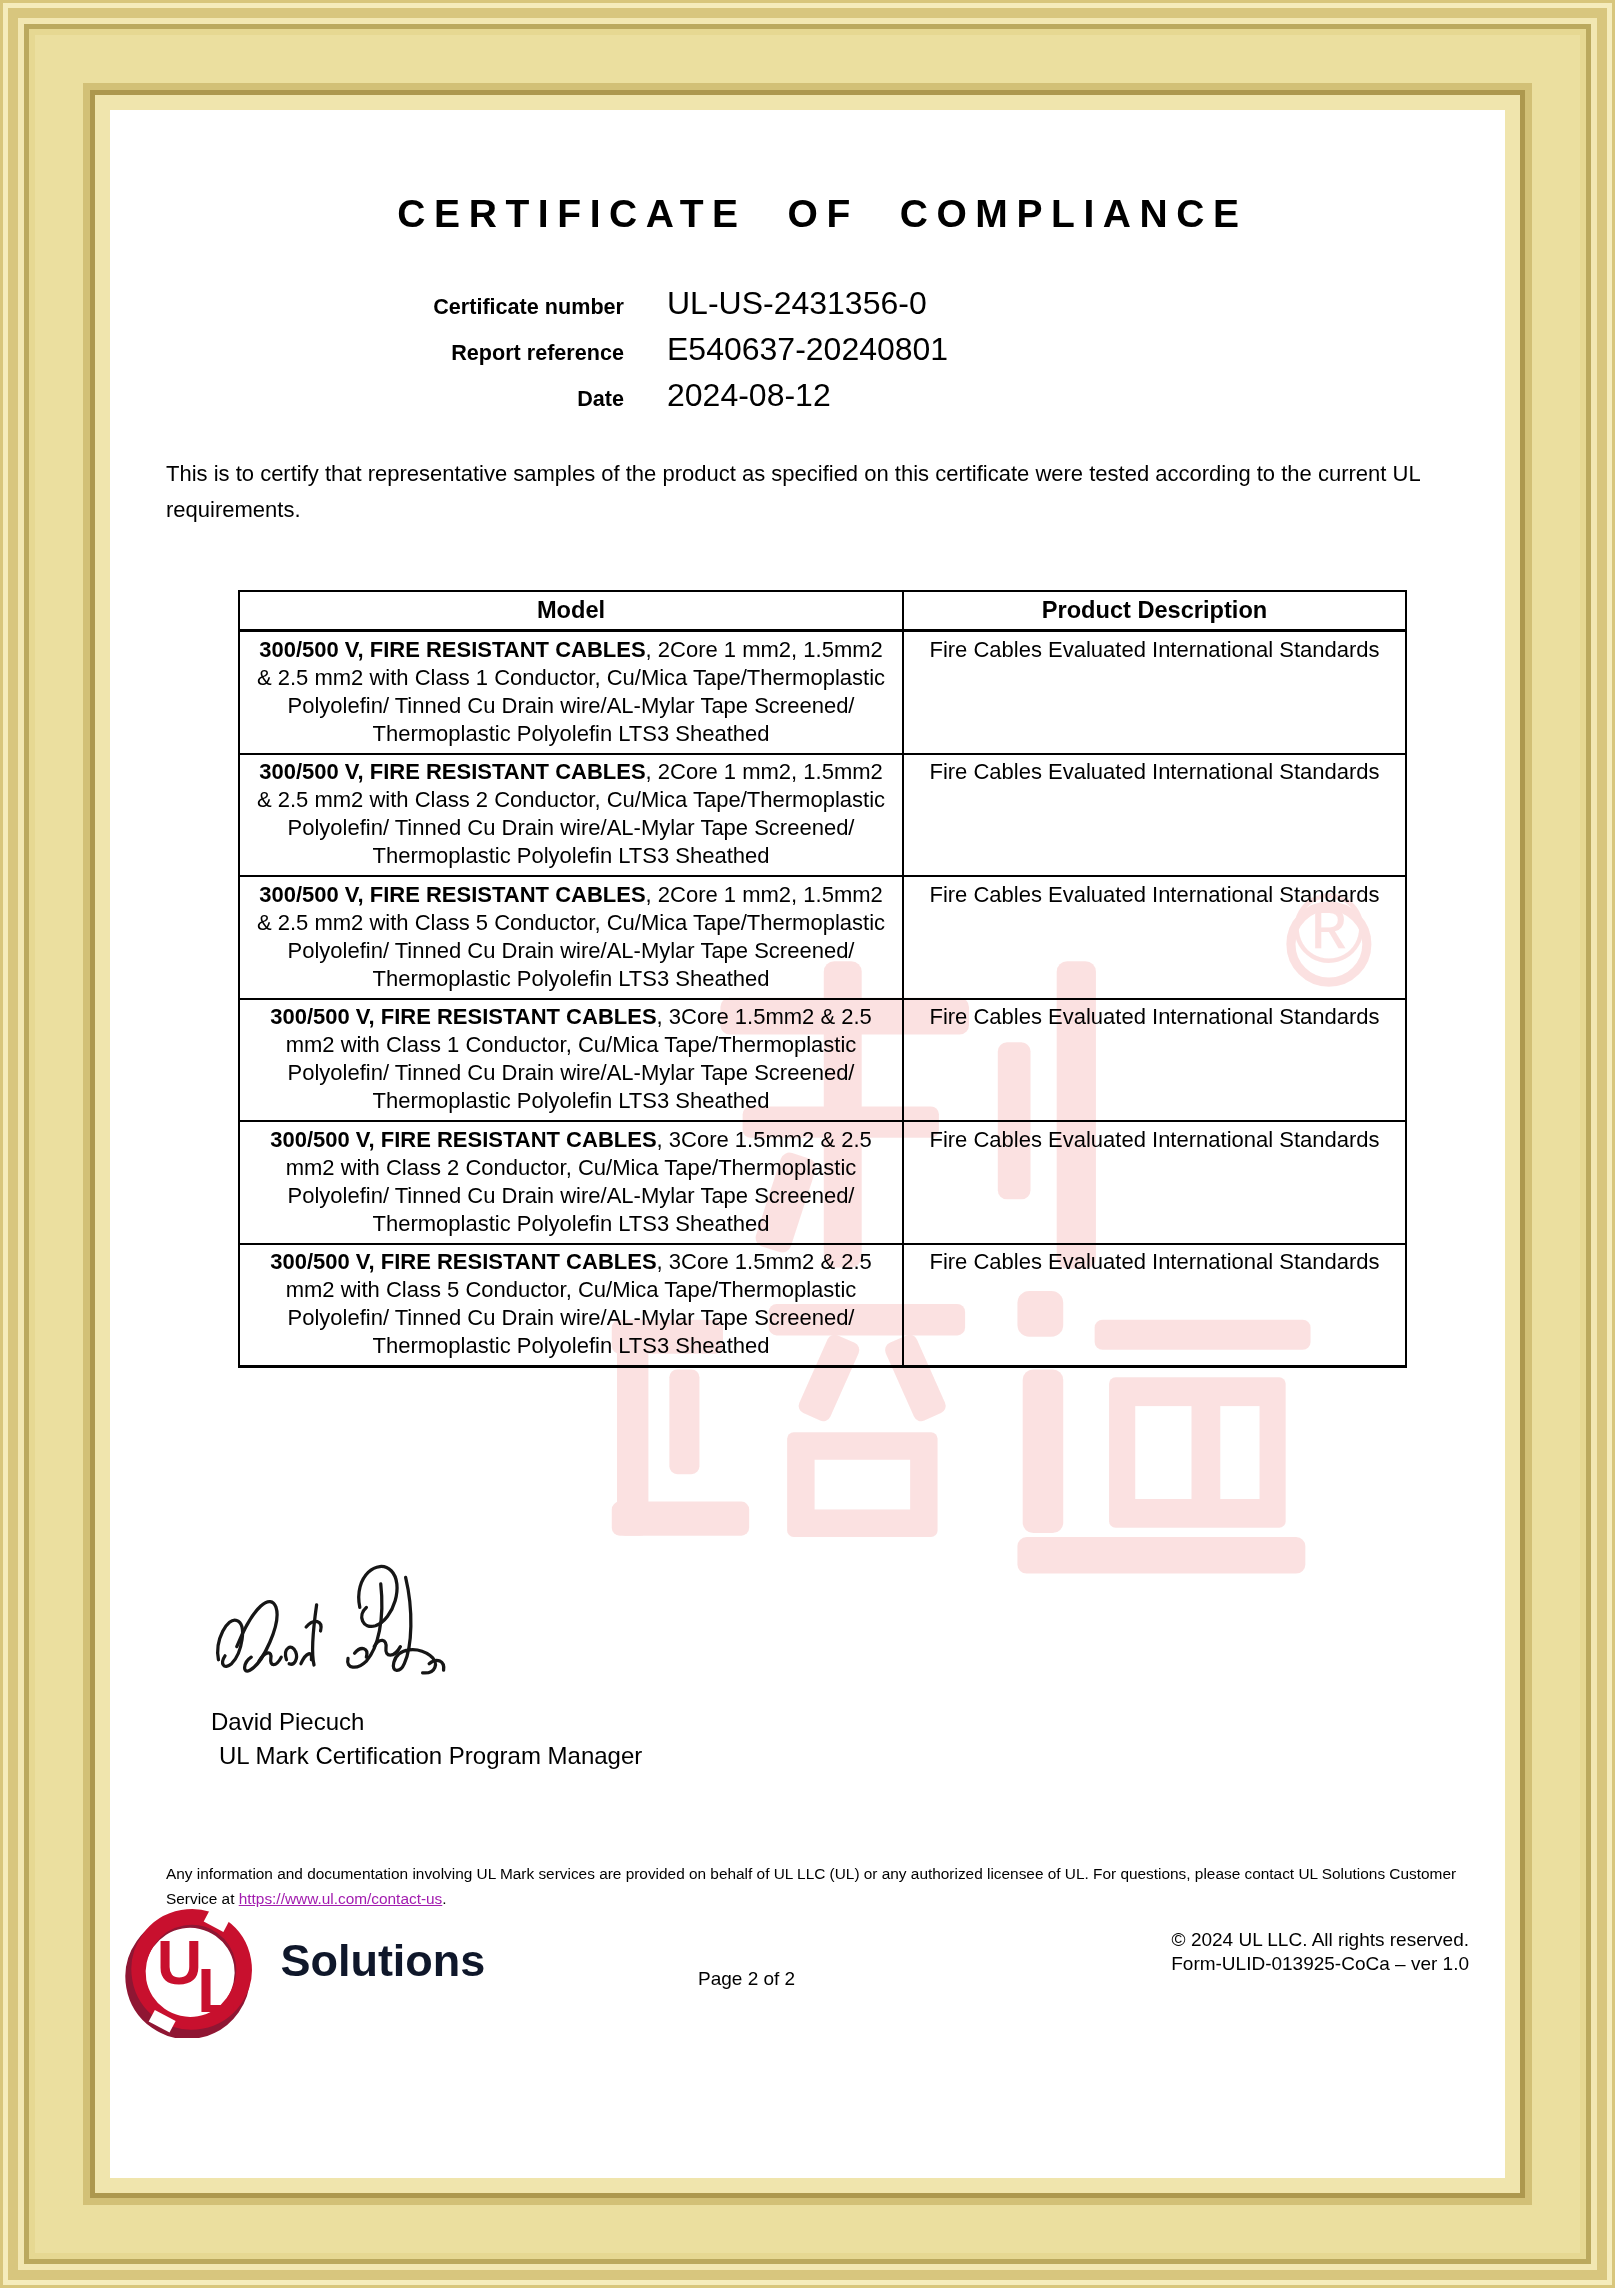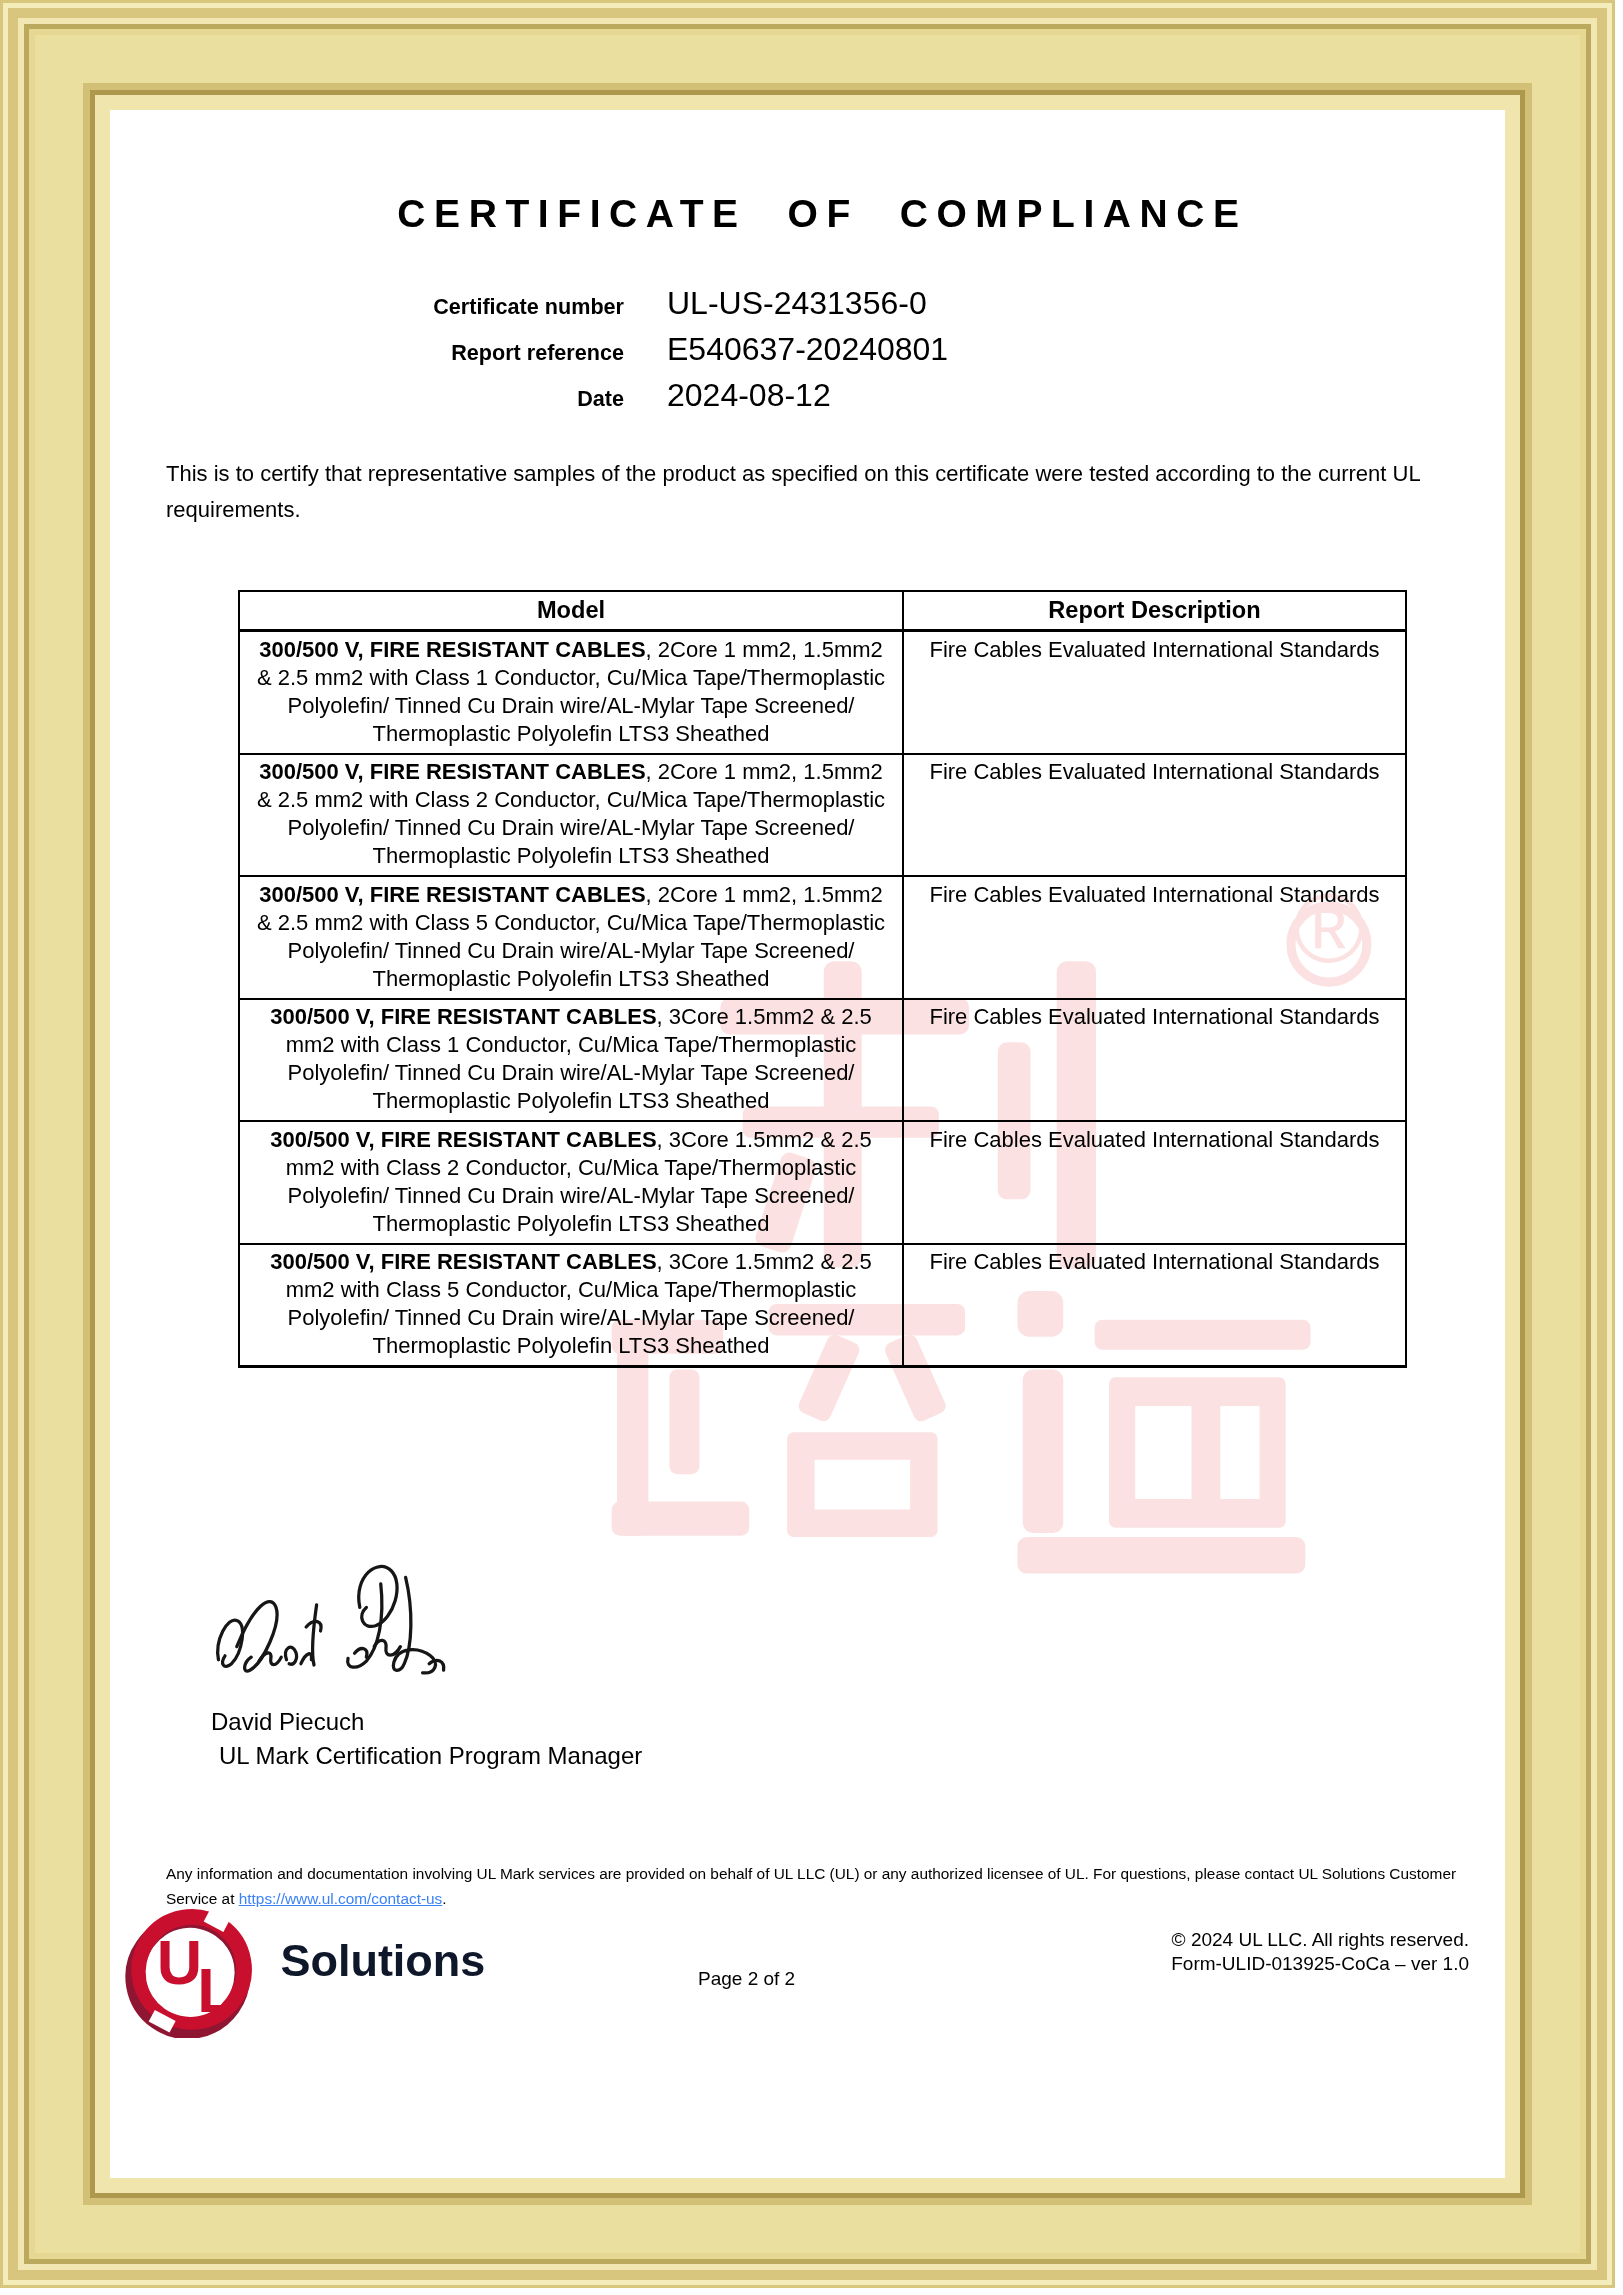--- a/index.html
+++ b/index.html
@@ -38,21 +38,21 @@
   .mdl-b{font-weight:bold;}
 
   .watermark{position:absolute;top:736px;left:461px;z-index:1;opacity:0.55;}
 
   .sig-block{position:absolute;top:1437px;left:98px;z-index:2;}
   .sig-svg{display:block;}
   .sig-name{position:absolute;top:1598px;left:101px;font-size:24px;}
   .sig-role{position:absolute;top:1632px;left:101px;font-size:24px;margin-left:8px;}
 
   .legal{position:absolute;top:1752px;left:56px;width:1303px;font-size:15.4px;line-height:1.6;}
-  .legal a{color:#3b82f6;text-decoration:underline;}
+  .legal a{color:#a21caf;text-decoration:underline;}
 
   .logo{position:absolute;top:1797px;left:14.4px;width:641px;height:131px;}
   .logo-word{position:absolute;left:156px;top:27.5px;font-size:45px;font-weight:bold;color:#0f172a;}
 
   .page-num{position:absolute;top:1858px;left:588px;font-size:19px;}
   .copyright{position:absolute;top:1818px;right:34px;text-align:right;font-size:19px;line-height:1.24;}
 </style>
 </head>
 <body>
 
@@ -115,21 +115,21 @@
   <div class="intro">This is to certify that representative samples of the product as specified on this certificate were tested according to the current UL requirements.</div>
 
   <table class="tbl">
     <colgroup>
                             <col class="c1">
                             <col class="c2">
                           </colgroup>
     <tbody>
                             <tr>
       <th>Model</th>
-      <th>Report Description</th>
+      <th>Product Description</th>
     </tr>
     <tr>
       <td><span class="mdl-b">300/500 V, FIRE RESISTANT CABLES</span><span>, 2Core 1 mm2, 1.5mm2 &amp; 2.5 mm2 with Class 1 Conductor, Cu/Mica Tape/Thermoplastic Polyolefin/ Tinned Cu Drain wire/AL-Mylar Tape Screened/ Thermoplastic Polyolefin LTS3 Sheathed</span></td>
       <td>Fire Cables Evaluated International Standards</td>
     </tr>
     <tr>
       <td><span class="mdl-b">300/500 V, FIRE RESISTANT CABLES</span><span>, 2Core 1 mm2, 1.5mm2 &amp; 2.5 mm2 with Class 2 Conductor, Cu/Mica Tape/Thermoplastic Polyolefin/ Tinned Cu Drain wire/AL-Mylar Tape Screened/ Thermoplastic Polyolefin LTS3 Sheathed</span></td>
       <td>Fire Cables Evaluated International Standards</td>
     </tr>
     <tr>

